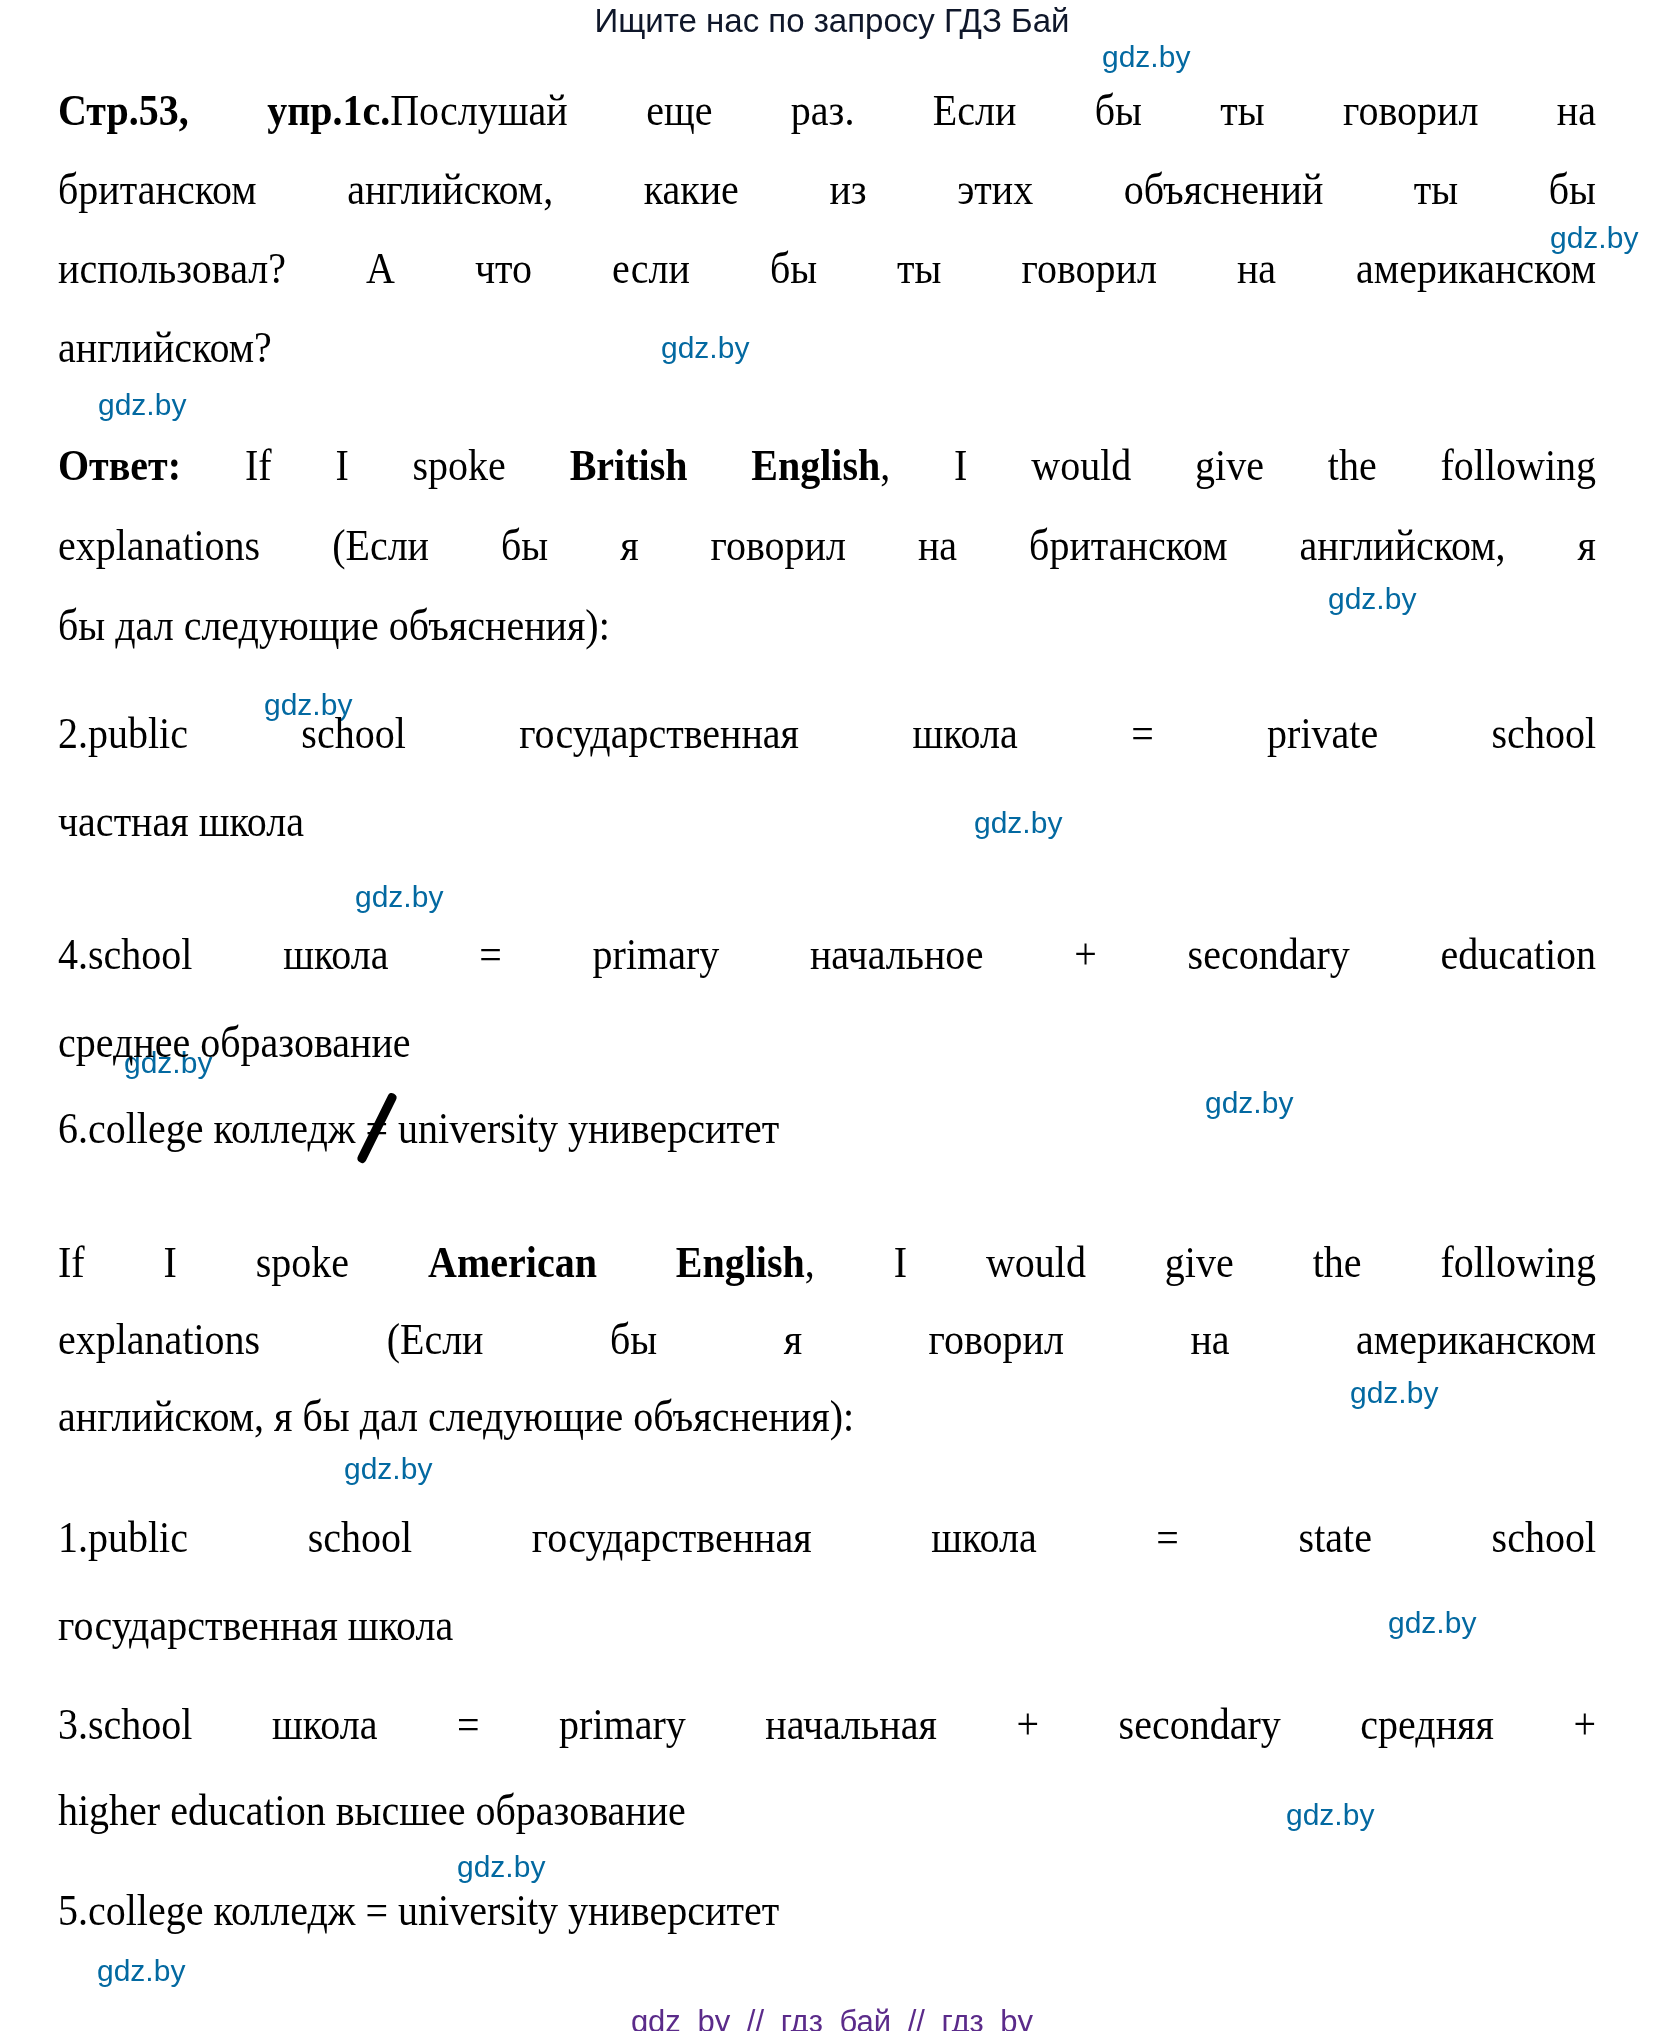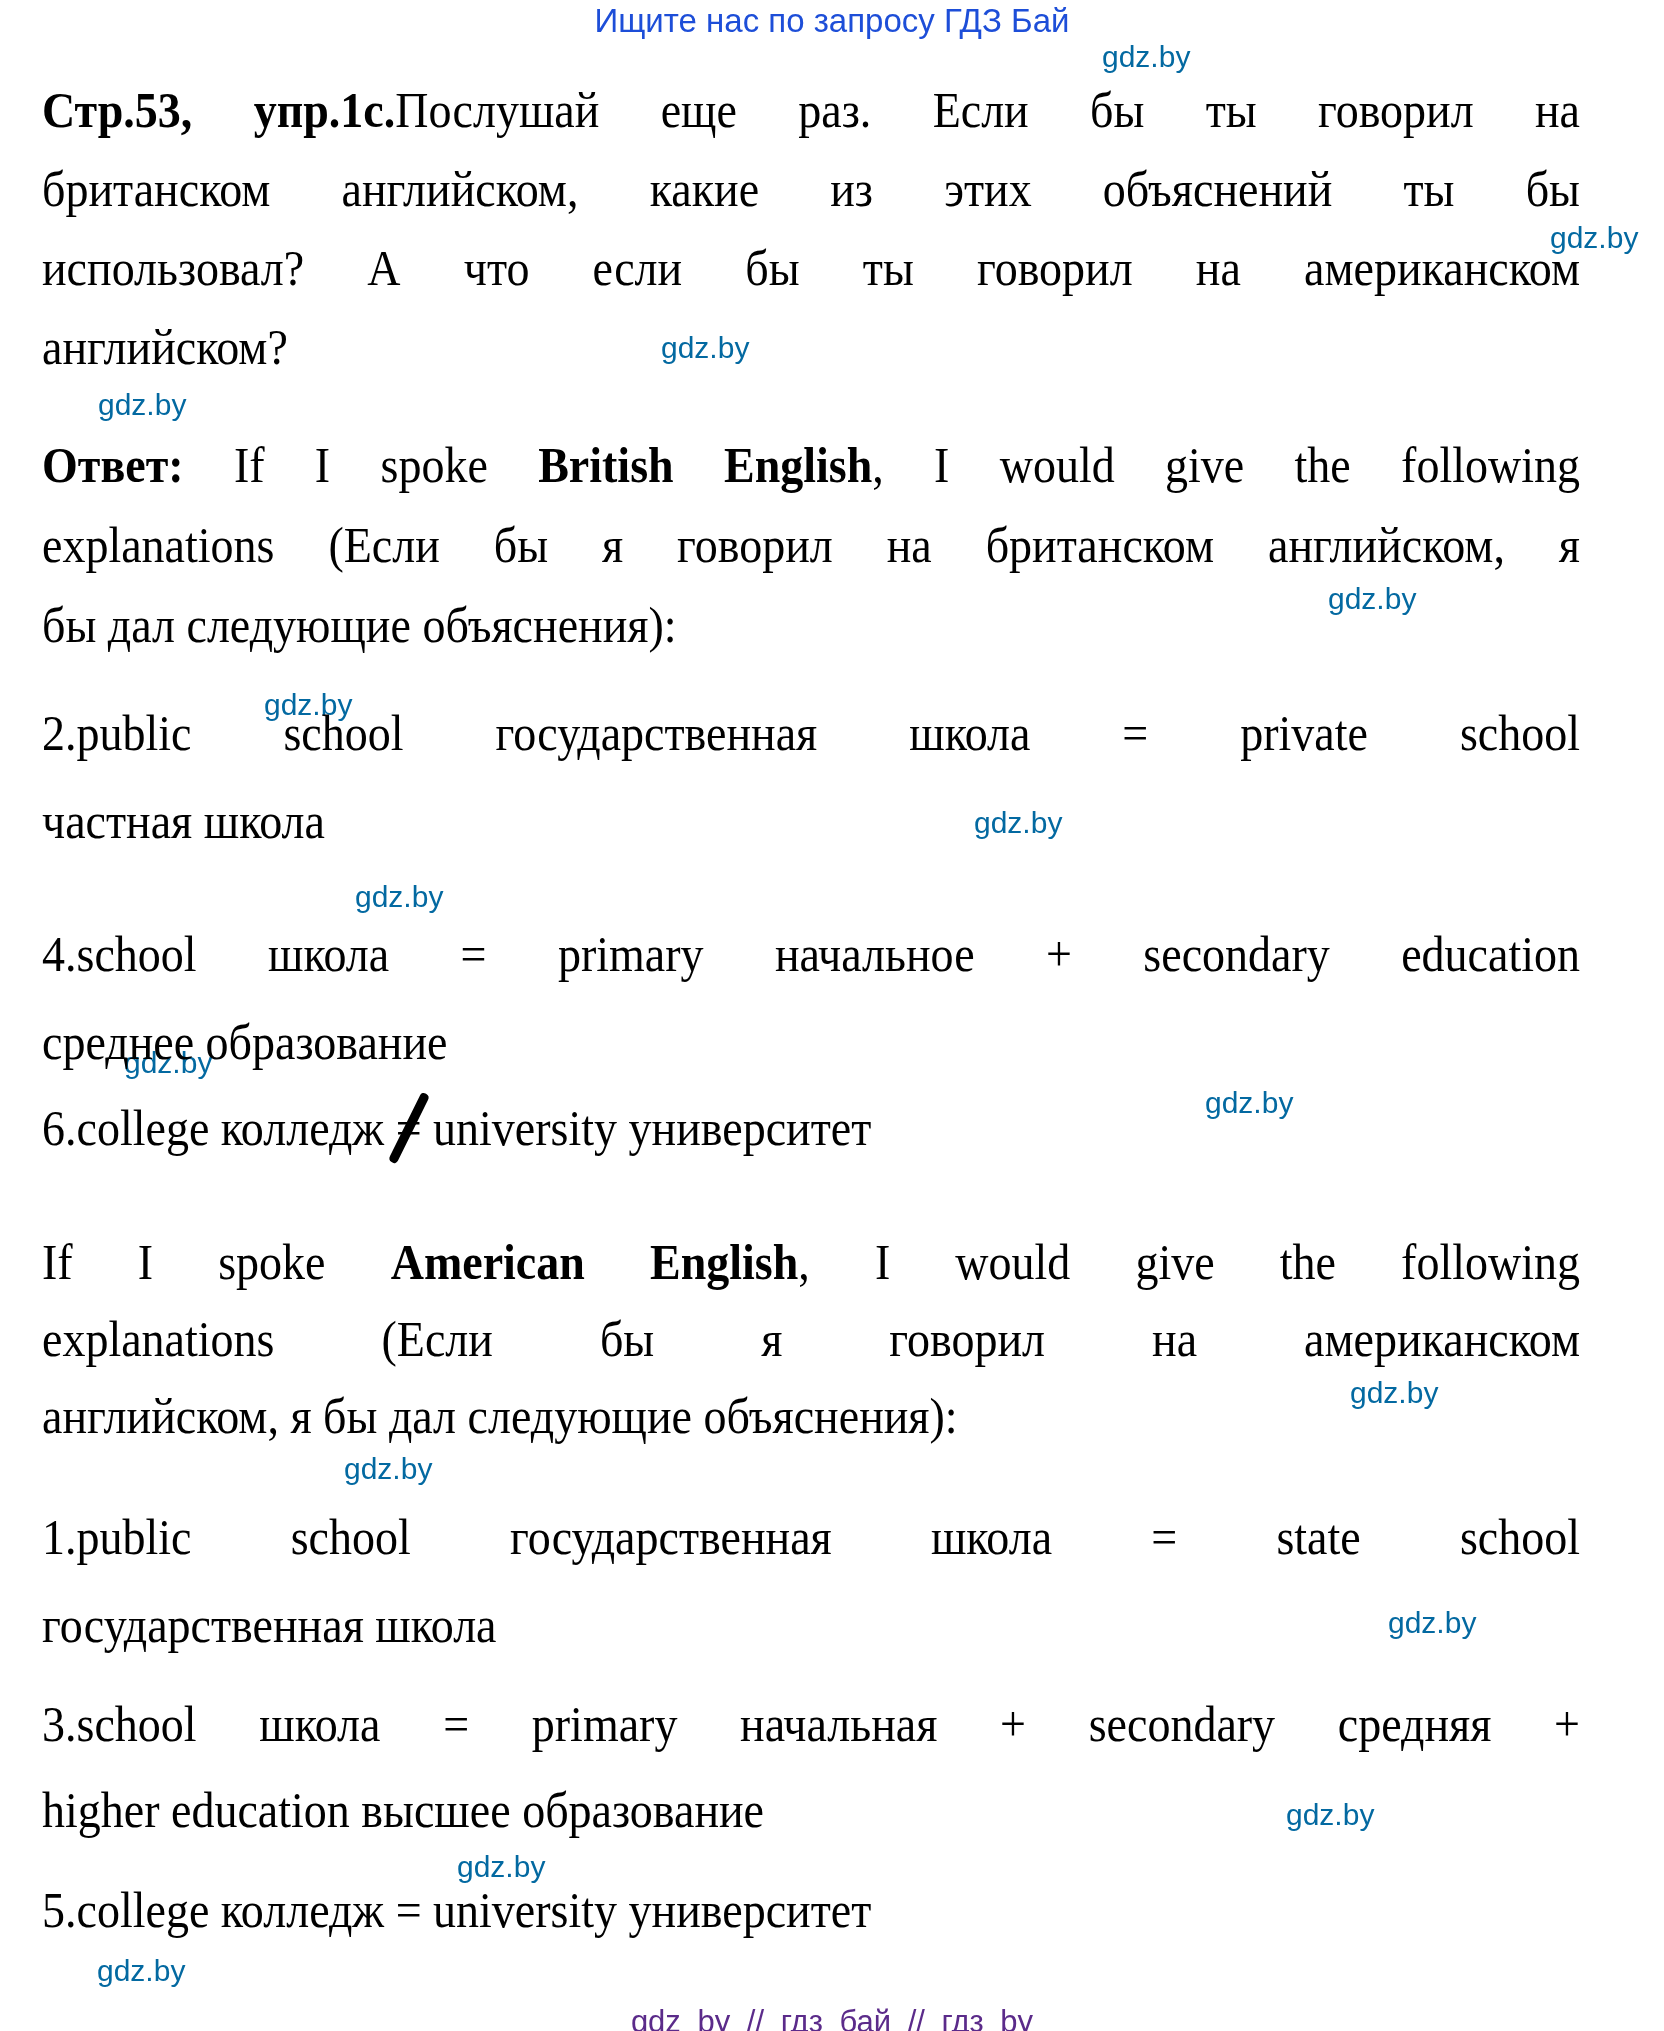--- a/index.html
+++ b/index.html
@@ -6,31 +6,31 @@
   body{
     width:1664px;height:2031px;
     background:#ffffff;color:#000;
     position:relative;overflow:hidden;
     font-family:"Liberation Serif", serif;
   }
   .banner{
     position:absolute;top:2px;left:0;width:100%;
     text-align:center;
     font-family:"Liberation Sans", sans-serif;
-    font-size:33px;color:#1d4ed8;
+    font-size:33px;color:#0f172a;
   }
   .wm{
     position:absolute;
     font-family:"Liberation Sans", sans-serif;
     font-size:30px;color:#0369a1;
     white-space:nowrap;
   }
   .para{
-    position:absolute;left:42px;width:1538px;
-    font-size:46px;
+    position:absolute;left:58px;width:1538px;
+    font-size:40px;
   }
   .line{
     width:100%;
     transform:scaleY(1.12);
     transform-origin:0 60%;
   }
   .jl{text-align:justify;text-align-last:justify;}
   .ll{text-align:left;text-align-last:left;}
   .b{font-weight:700;}
   .neq{position:relative;display:inline-block;}

